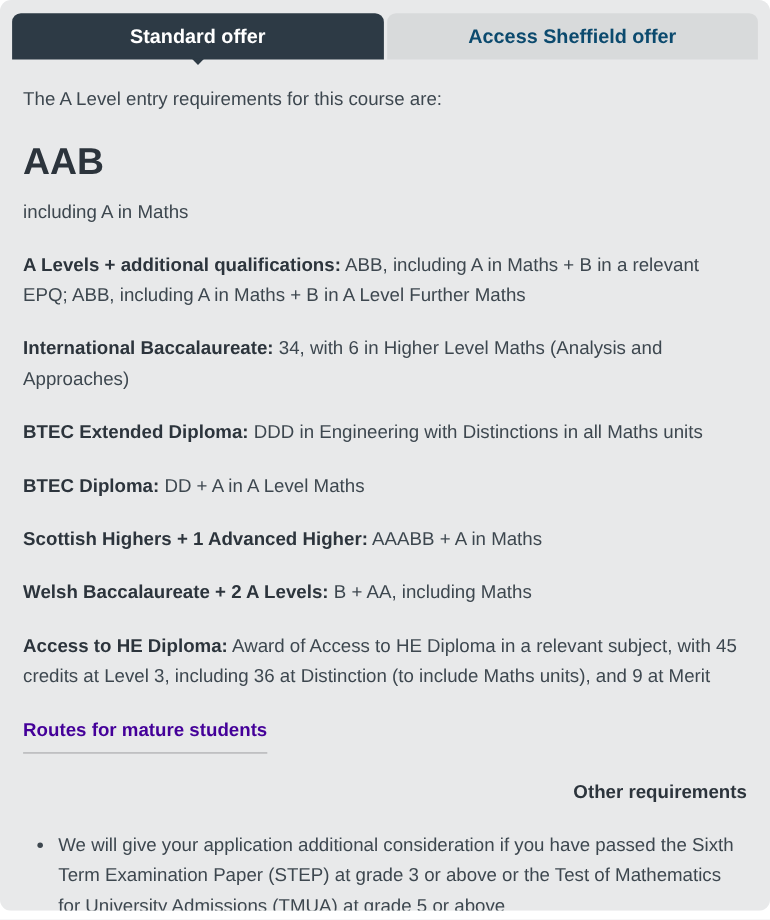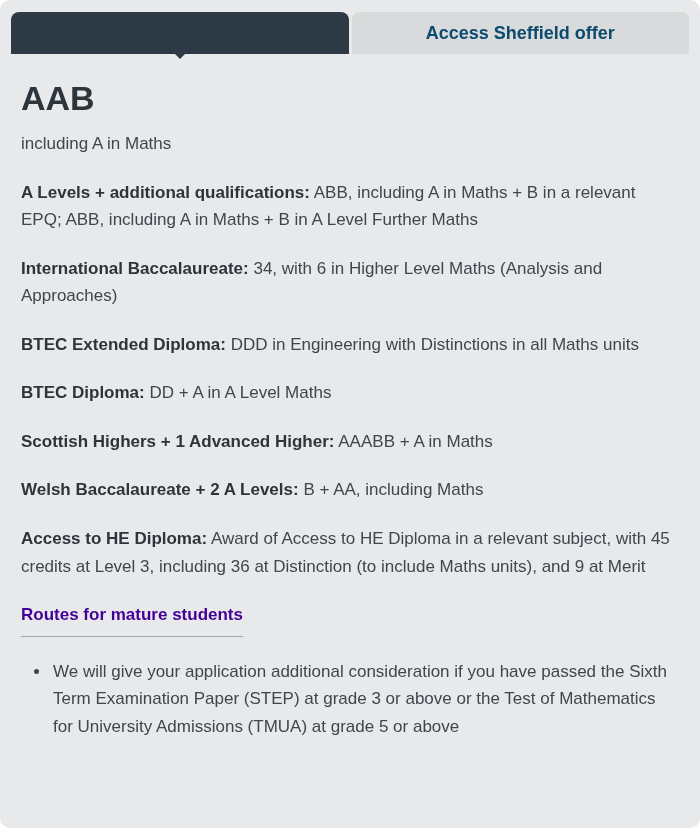--- a/index.html
+++ b/index.html
@@ -91,29 +91,31 @@
   ul.other-list { margin: 0; padding: 0 0 0 30px; }
   ul.other-list li { margin: 0; padding-left: 2px; }
 </style>
 </head>
 <body>
 
 <div class="card">
 
   <div class="tabs">
     <div class="tab tab--active">
+      <span>Standard offer</span>
       <span class="pointer"></span>
     </div>
     <div class="tab tab--inactive">
       <span>Access Sheffield offer</span>
     </div>
   </div>
 
   <div class="content">
 
+    <p class="intro">The A Level entry requirements for this course are:</p>
 
     <h1 class="grade">AAB</h1>
 
     <p class="grade-note">including A in Maths</p>
 
     <p class="req"><strong class="req-label">A Levels + additional qualifications:</strong> <span>ABB, including A in Maths + B in a relevant EPQ; ABB, including A in Maths + B in A Level Further Maths</span></p>
 
     <p class="req"><strong class="req-label">International Baccalaureate:</strong> <span>34, with 6 in Higher Level Maths (Analysis and Approaches)</span></p>
 
     <p class="req"><strong class="req-label">BTEC Extended Diploma:</strong> <span>DDD in Engineering with Distinctions in all Maths units</span></p>
@@ -123,19 +125,20 @@
     <p class="req"><strong class="req-label">Scottish Highers + 1 Advanced Higher:</strong> <span>AAABB + A in Maths</span></p>
 
     <p class="req"><strong class="req-label">Welsh Baccalaureate + 2 A Levels:</strong> <span>B + AA, including Maths</span></p>
 
     <p class="req"><strong class="req-label">Access to HE Diploma:</strong> <span>Award of Access to HE Diploma in a relevant subject, with 45 credits at Level 3, including 36 at Distinction (to include Maths units), and 9 at Merit</span></p>
 
     <p class="mature-row">
       <a href="#" class="mature-link">Routes for mature students</a>
     </p>
 
+    <p class="other-heading">Other requirements</p>
 
     <ul class="other-list">
       <li>We will give your application additional consideration if you have passed the Sixth Term Examination Paper (STEP) at grade 3 or above or the Test of Mathematics for University Admissions (TMUA) at grade 5 or above</li>
     </ul>
 
   </div>
 </div>
 
 </body></html>

